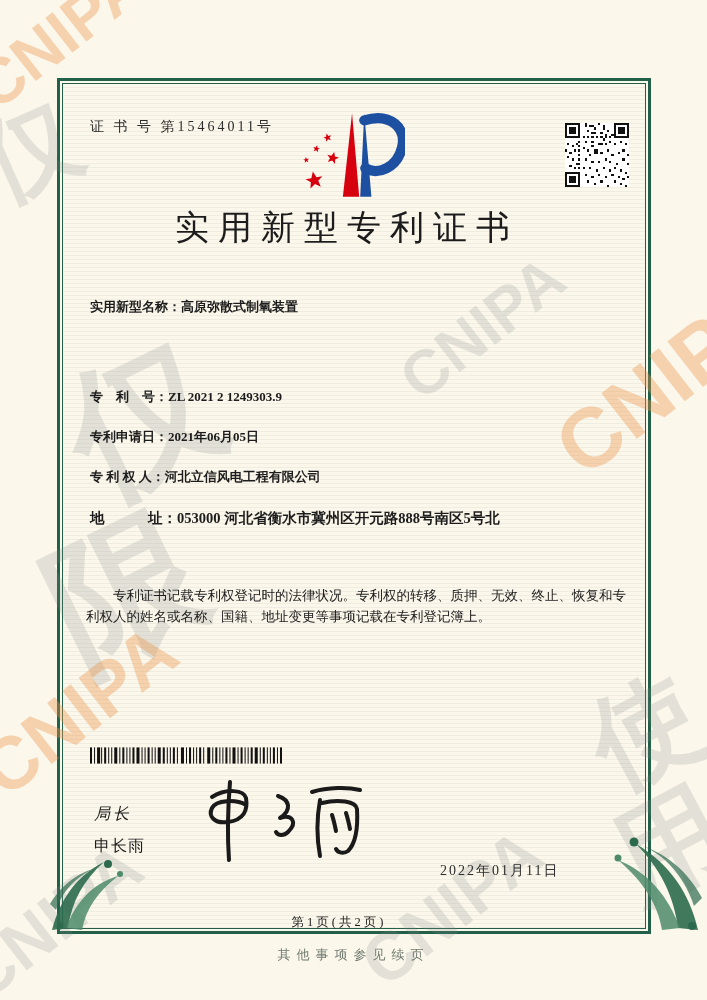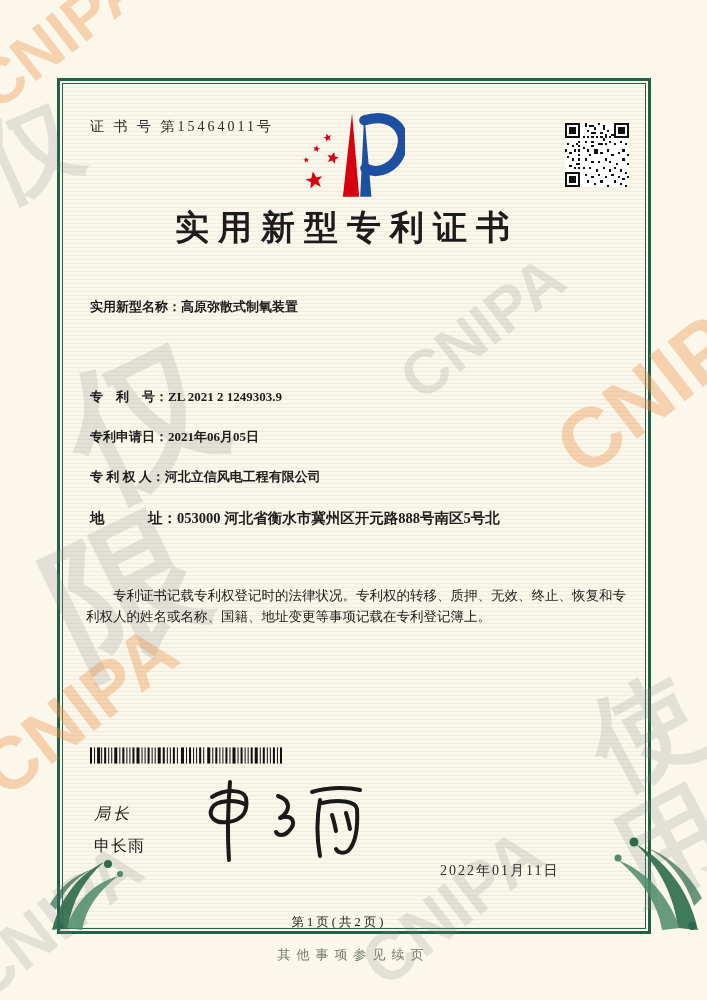--- a/index.html
+++ b/index.html
@@ -28,21 +28,21 @@
   .w11{left:-16px;top:88px;font-size:96px;transform:rotate(-24deg);color:rgba(130,140,133,0.15);}
   
   .frame{position:absolute;left:57px;top:78px;width:594px;height:856px;
          border:3px solid #23604a;z-index:0;box-sizing:border-box;}
   .frame-inner{position:absolute;left:2px;top:2px;right:2px;bottom:2px;
          border:1px solid #23604a;
          background:repeating-linear-gradient(0deg, rgba(122,152,132,0.10) 0px, rgba(122,152,132,0.10) 1px, transparent 1px, transparent 4px);}
   
   .content{position:absolute;left:0;top:0;width:707px;height:1000px;z-index:2;}
   .certline{left:90px;top:118px;font-size:14px;letter-spacing:3px;color:#2b2b2b;}
-  .title{left:57px;top:205px;width:580px;text-align:center;font-size:34px;font-weight:bold;letter-spacing:9px;}
+  .title{left:57px;top:205px;width:580px;text-align:center;font-size:34px;font-weight:normal;letter-spacing:9px;}
   .row{left:90px;width:534px;font-size:13px;font-weight:600;white-space:nowrap;}
   .r1{top:298px;}.r2{top:346px;}.r3{top:388px;}.r4{top:428px;}
   .r5{top:468px;}.r6{top:509px;font-size:14.5px;}.r7{top:550px;}
   .pair2{position:absolute;left:278px;top:0;}
   .paras{left:86px;top:586px;width:540px;font-size:13.5px;line-height:20.5px;text-align:justify;}
   .paras p{margin:0 0 6px 0;text-indent:2em;}
   .director{left:94px;top:804px;font-size:16px;letter-spacing:3px;font-style:italic;}
   .director2{left:94px;top:836px;font-size:16px;letter-spacing:1px;}
   .date{left:440px;top:862px;font-size:14px;letter-spacing:2px;color:#2e2e2e;}
   .pageno{left:57px;top:914px;width:564px;text-align:center;font-size:12.5px;letter-spacing:3px;}

